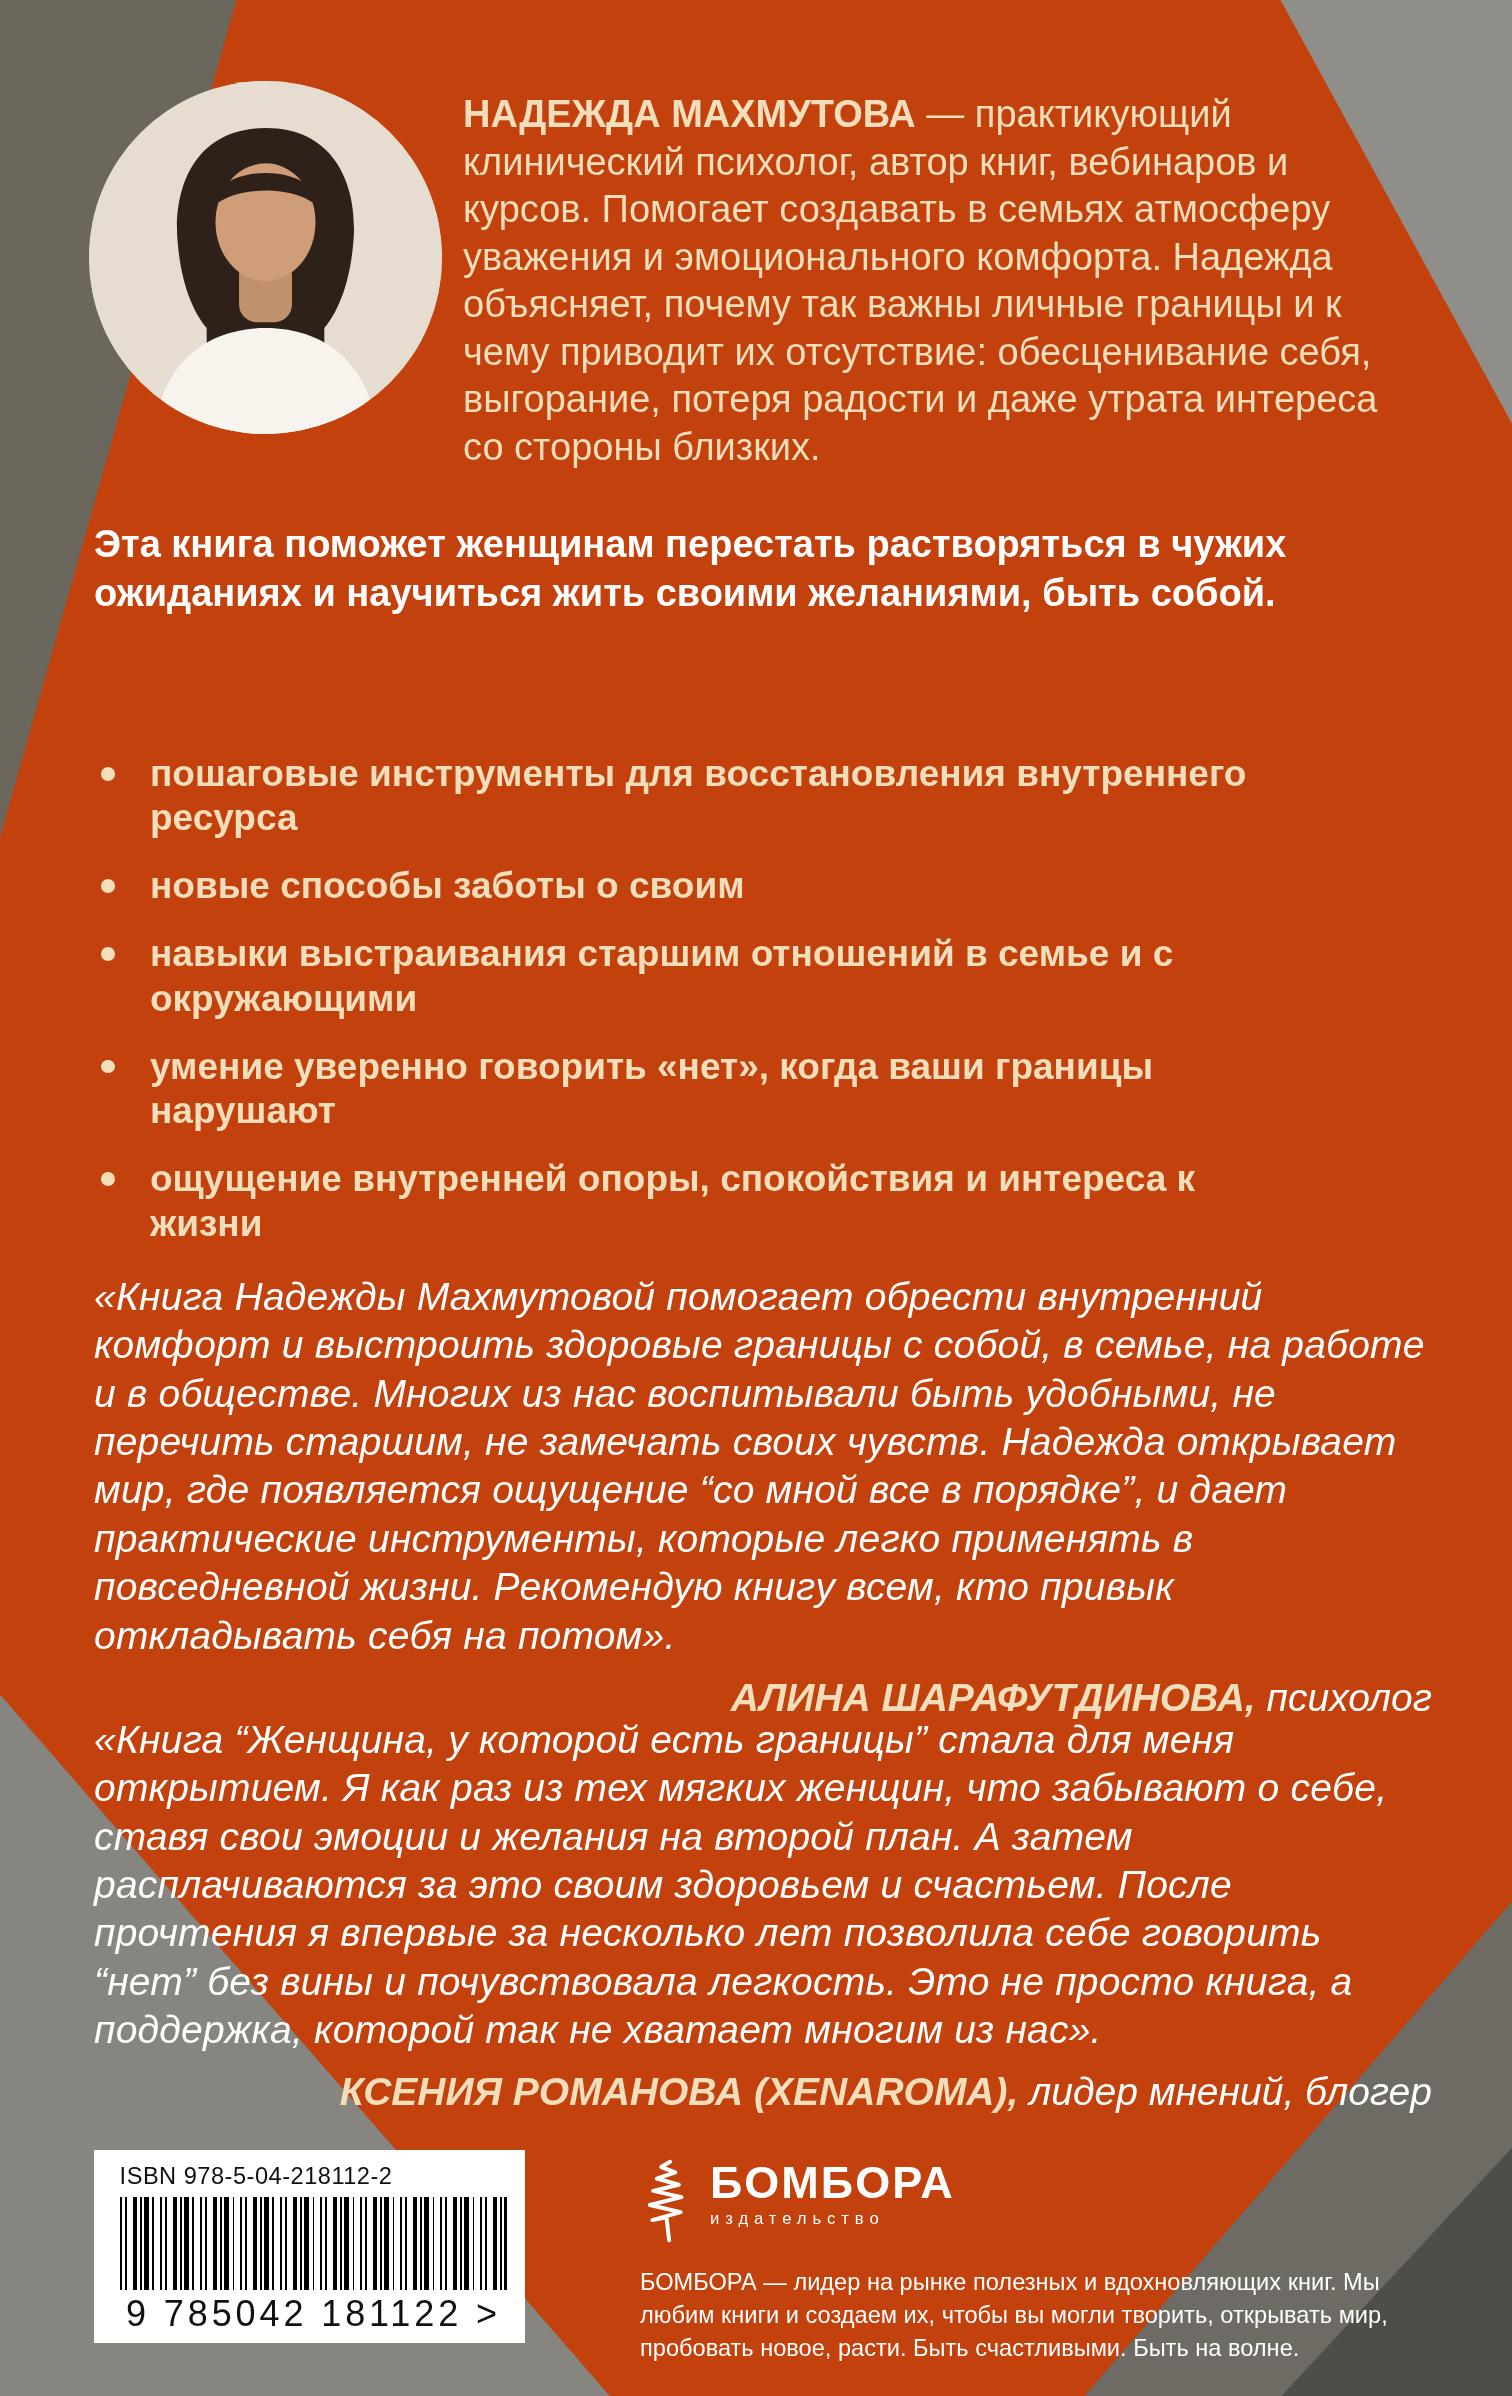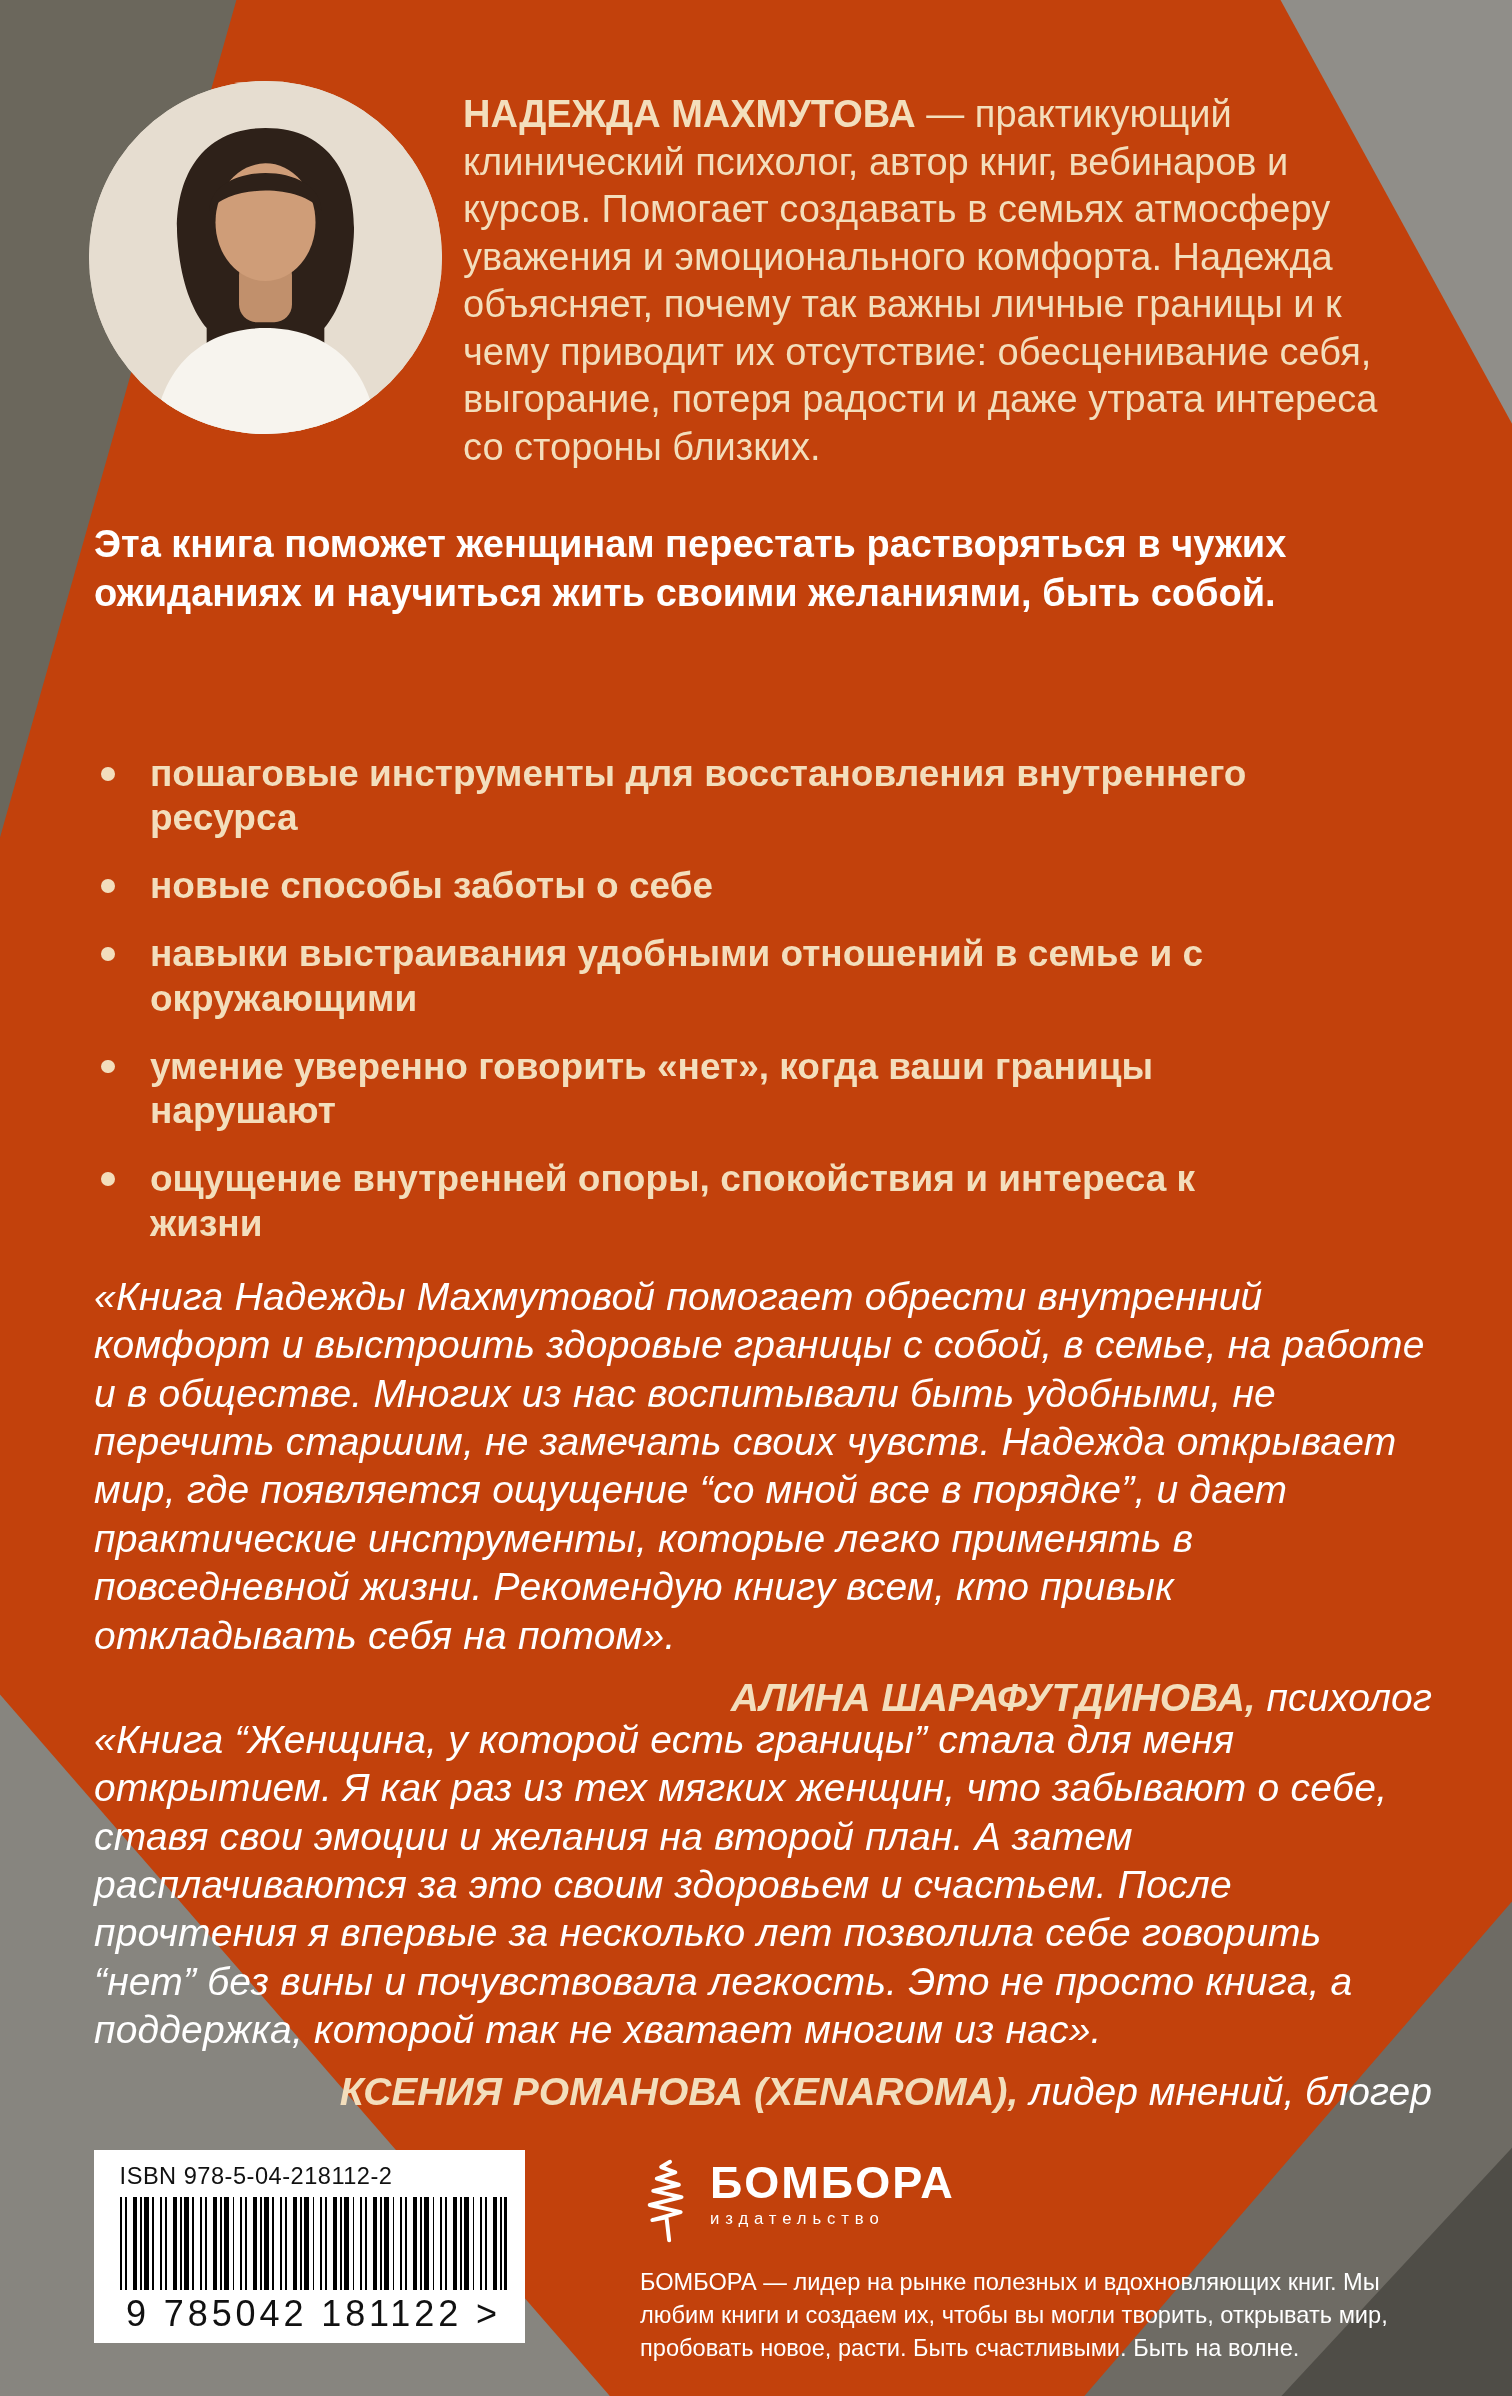--- a/index.html
+++ b/index.html
@@ -218,25 +218,25 @@
   <p class="intro">Эта книга поможет женщинам перестать растворяться в чужих ожиданиях и научиться жить своими желаниями, быть собой.</p>
 
 
   <ul class="book-list">
     <li class="book-item">
       <span class="dot"></span>
       <span>пошаговые инструменты для восстановления внутреннего ресурса</span>
     </li>
     <li class="book-item">
       <span class="dot"></span>
-      <span>новые способы заботы о себе</span>
-    </li>
-    <li class="book-item">
-      <span class="dot"></span>
-      <span>навыки выстраивания удобными отношений в семье и с окружающими</span>
+      <span>новые способы заботы о своим</span>
+    </li>
+    <li class="book-item">
+      <span class="dot"></span>
+      <span>навыки выстраивания старшим отношений в семье и с окружающими</span>
     </li>
     <li class="book-item">
       <span class="dot"></span>
       <span>умение уверенно говорить «нет», когда ваши границы нарушают</span>
     </li>
     <li class="book-item">
       <span class="dot"></span>
       <span>ощущение внутренней опоры, спокойствия и интереса к жизни</span>
     </li>
   </ul>

